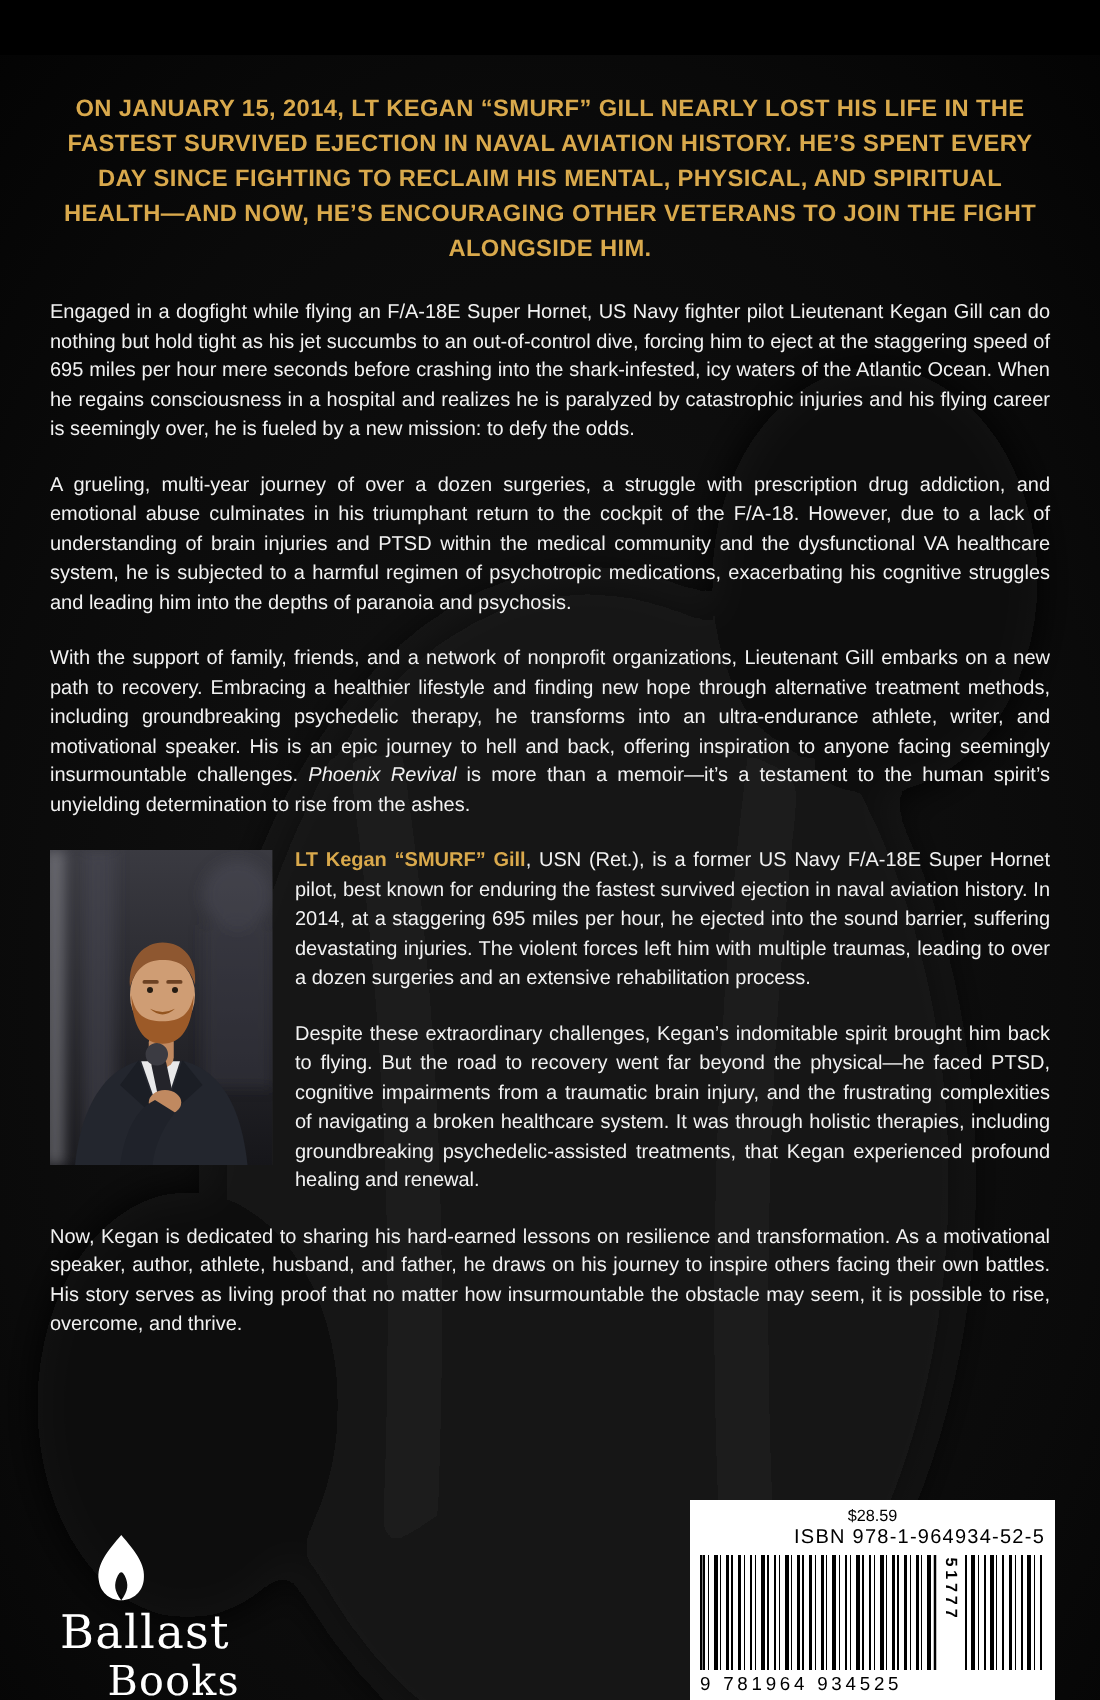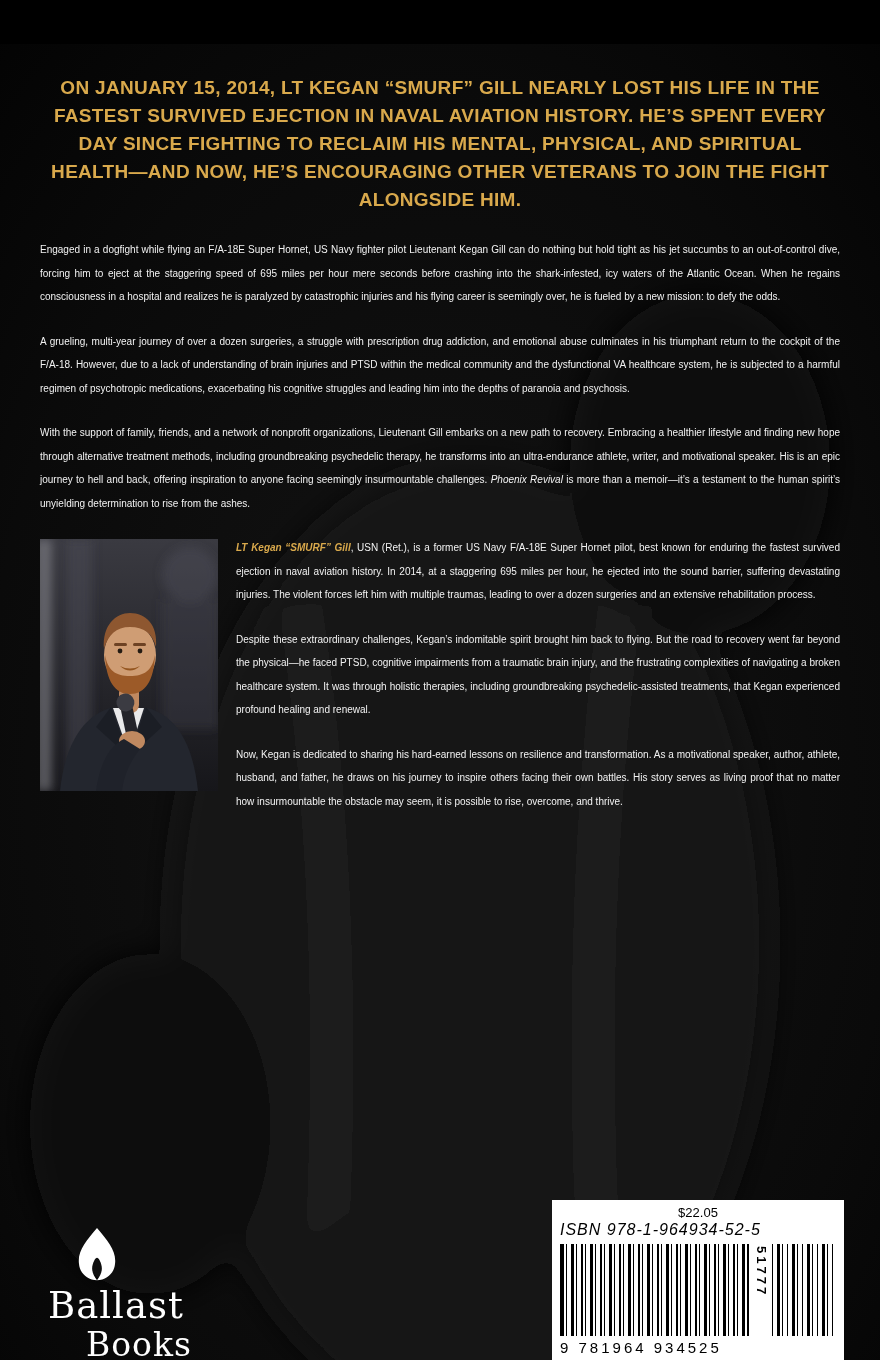--- a/index.html
+++ b/index.html
@@ -19,24 +19,24 @@
   }
   .headline {
     margin:0 0 24px 0;
     font-size:19px; line-height:28px; font-weight:bold;
     letter-spacing:0.3px;
     text-align:center;
     color:var(--gold, #d9a94c);
   }
   .body-par {
     margin:0 0 21px 0;
-    font-size:10px; line-height:23.5px;
+    font-size:16px; line-height:23.5px;
     text-align:justify;
   }
-  .gold-name { color:var(--gold, #d9a94c); font-weight:bold;font-style:italic; }
+  .gold-name { color:var(--gold, #d9a94c); font-weight:bold; }
   .book-title { font-weight:normal; font-style:italic; }
 
   .bio { margin-top:14px; }
   .bio-photo {
     float:left;
     width:178px; height:252px;
     margin:3px 18px 8px 0;
     background:#222;
   }
   .bio::after { content:""; display:block; clear:both; }
@@ -58,21 +58,21 @@
     padding-left:38px;
   }
 
   .barcode-box {
     background:#fff; color:#000;
     width:292px;
     padding:5px 8px 8px 8px;
     box-sizing:border-box;
   }
   .price { font-size:13px; text-align:center; line-height:15px; }
-  .isbn  { font-size:16px; text-align:left; letter-spacing:1px; line-height:20px; margin-bottom:4px;font-style:italic; }
+  .isbn  { font-size:16px; text-align:right; letter-spacing:1px; line-height:20px; margin-bottom:4px; }
   .bars-row { display:flex; align-items:stretch; height:92px; }
   .bars-main {
     flex:1;
     background:#fff repeating-linear-gradient(90deg,
       #000 0px, #000 2px, #fff 2px, #fff 4px,
       #000 4px, #000 5px, #fff 5px, #fff 9px,
       #000 9px, #000 12px, #fff 12px, #fff 14px,
       #000 14px, #000 15px, #fff 15px, #fff 19px);
     border-left:2px solid #000; border-right:2px solid #000;
   }
@@ -197,21 +197,21 @@
 
     <div class="logo">
       <svg class="logo-icon" width="54" height="58" viewBox="0 0 60 64" aria-hidden="true">
         <path d="M30,2 C18,16 8,28 10,42 C11,52 19,60 30,60 C24,52 23,46 27,38 C29,34 31,34 33,38 C37,46 36,52 30,60 C41,60 49,52 50,42 C52,28 42,16 30,2 Z" fill="#ffffff"></path>
       </svg>
       <div class="logo-line1">Ballast</div>
       <div class="logo-line2">Books</div>
     </div>
 
     <div class="barcode-box">
-      <div class="price">$22.05</div>
+      <div class="price">$28.59</div>
       <div class="isbn">ISBN 978-1-964934-52-5</div>
       <div class="bars-row">
         <div class="bars-main"></div>
         <div class="addon-num">51777</div>
         <div class="bars-addon"></div>
       </div>
       <div class="ean">9 781964 934525</div>
     </div>
 
   </div>

